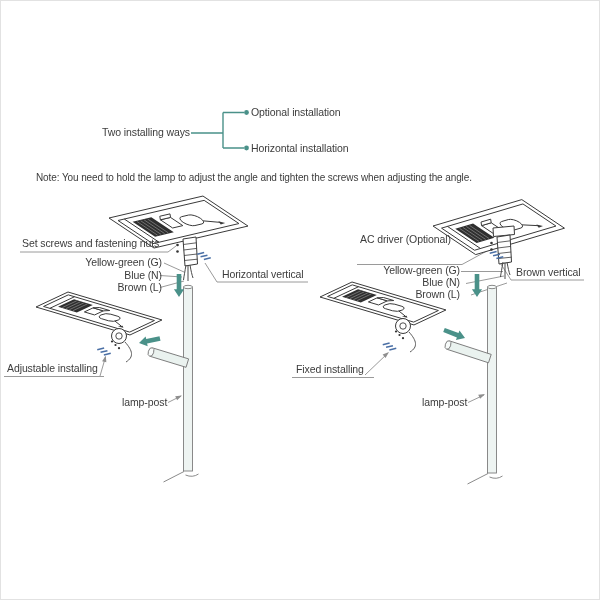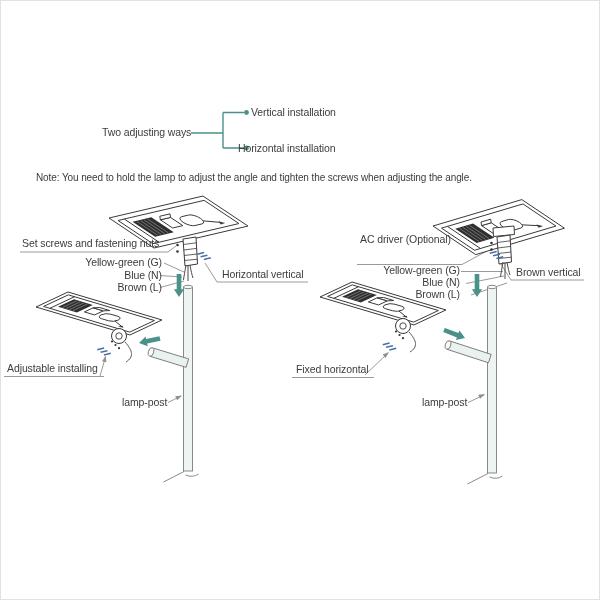--- a/index.html
+++ b/index.html
@@ -165,35 +165,35 @@
         <path d="M-2.2,2.8 L2.2,-2.8" stroke="#4a6fa5" stroke-width="1.5" fill="none"></path>
         <path d="M2,2.8 L6.4,-2.8" stroke="#4a6fa5" stroke-width="1.5" fill="none"></path>
       </g>
       <g transform="translate(389.5,346.5) rotate(38)">
         <path d="M-6.4,2.8 L-2,-2.8" stroke="#4a6fa5" stroke-width="1.5" fill="none"></path>
         <path d="M-2.2,2.8 L2.2,-2.8" stroke="#4a6fa5" stroke-width="1.5" fill="none"></path>
         <path d="M2,2.8 L6.4,-2.8" stroke="#4a6fa5" stroke-width="1.5" fill="none"></path>
       </g>
     </svg>
 
-  <div class="lbl" style="left:102px;top:126px">Two adjusting ways</div>
-  <div class="lbl" style="left:251px;top:106px">Vertical installation</div>
-  <div class="lbl" style="left:238px;top:141.5px">Horizontal installation</div>
+  <div class="lbl" style="left:102px;top:126px">Two installing ways</div>
+  <div class="lbl" style="left:251px;top:106px">Optional installation</div>
+  <div class="lbl" style="left:251px;top:141.5px">Horizontal installation</div>
 
   <div class="lbl" style="left:22px;top:237px">Set screws and fastening nuts</div>
 
   <div class="lbl note" style="left:36px;top:172px">Note: You need to hold the lamp to adjust the angle and tighten the screws when adjusting the angle.</div>
   <div class="lbl ra" style="right:438px;top:256px">Yellow-green (G)</div>
   <div class="lbl ra" style="right:438px;top:268.5px">Blue (N)</div>
   <div class="lbl ra" style="right:438px;top:280.5px">Brown (L)</div>
   <div class="lbl" style="left:222px;top:268px">Horizontal vertical</div>
   <div class="lbl" style="left:7px;top:362px">Adjustable installing</div>
   <div class="lbl" style="left:122px;top:396px">lamp-post</div>
 
   <div class="lbl" style="left:360px;top:233px">AC driver (Optional)</div>
   <div class="lbl ra" style="right:140px;top:263.5px">Yellow-green (G)</div>
   <div class="lbl ra" style="right:140px;top:275.5px">Blue (N)</div>
   <div class="lbl ra" style="right:140px;top:287.5px">Brown (L)</div>
   <div class="lbl" style="left:516px;top:266px">Brown vertical</div>
-  <div class="lbl" style="left:296px;top:363px">Fixed horizontal</div>
+  <div class="lbl" style="left:296px;top:363px">Fixed installing</div>
   <div class="lbl" style="left:422px;top:396px">lamp-post</div>
 
 </div>
 
 </body></html>

